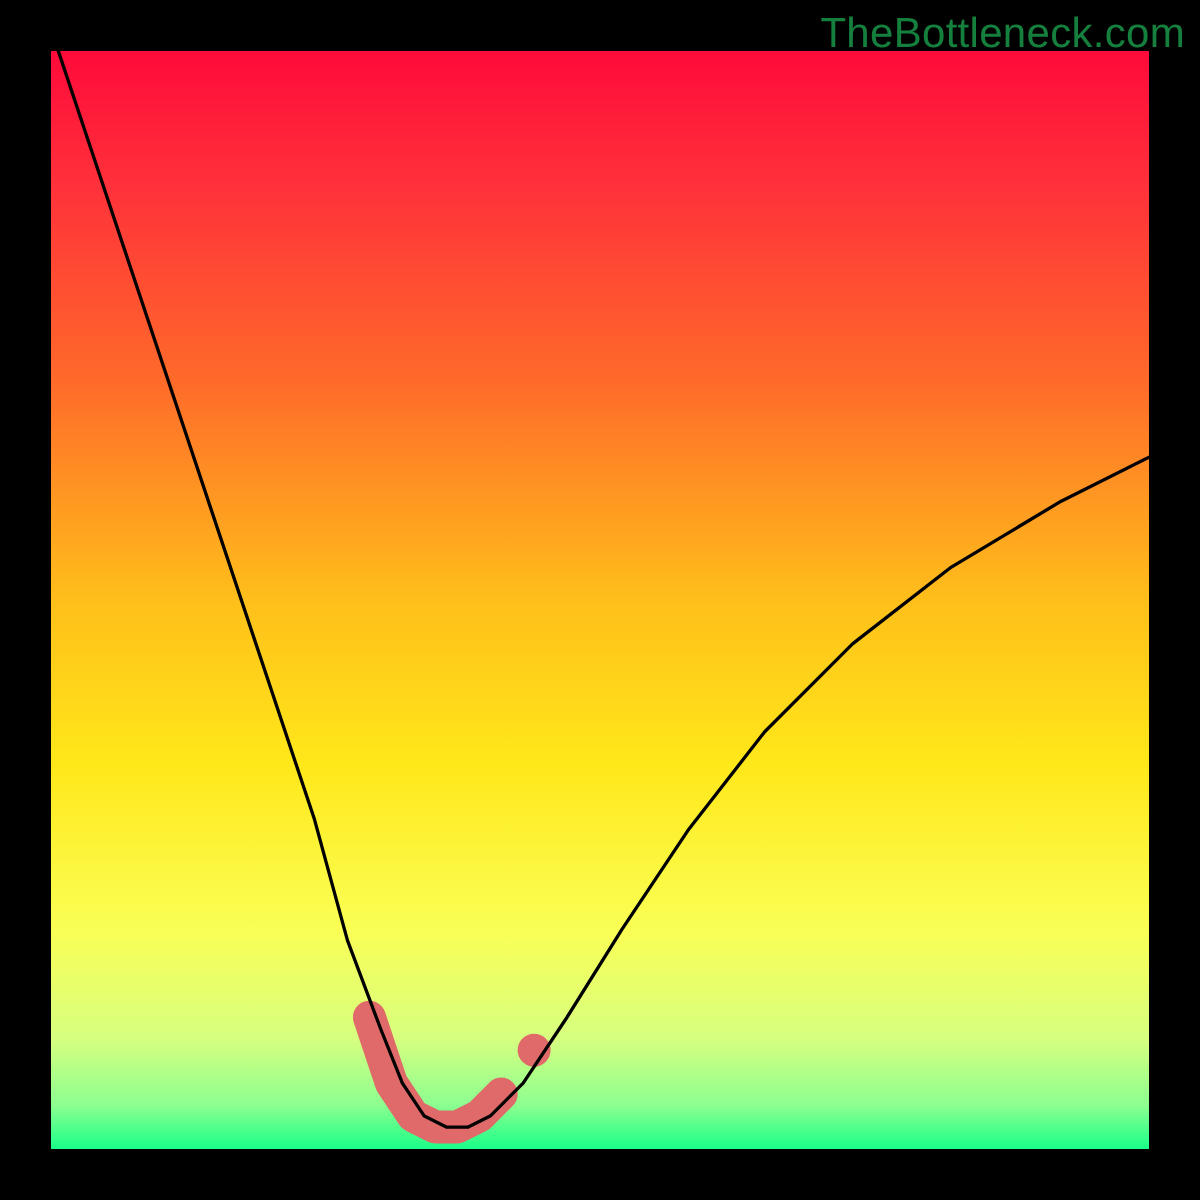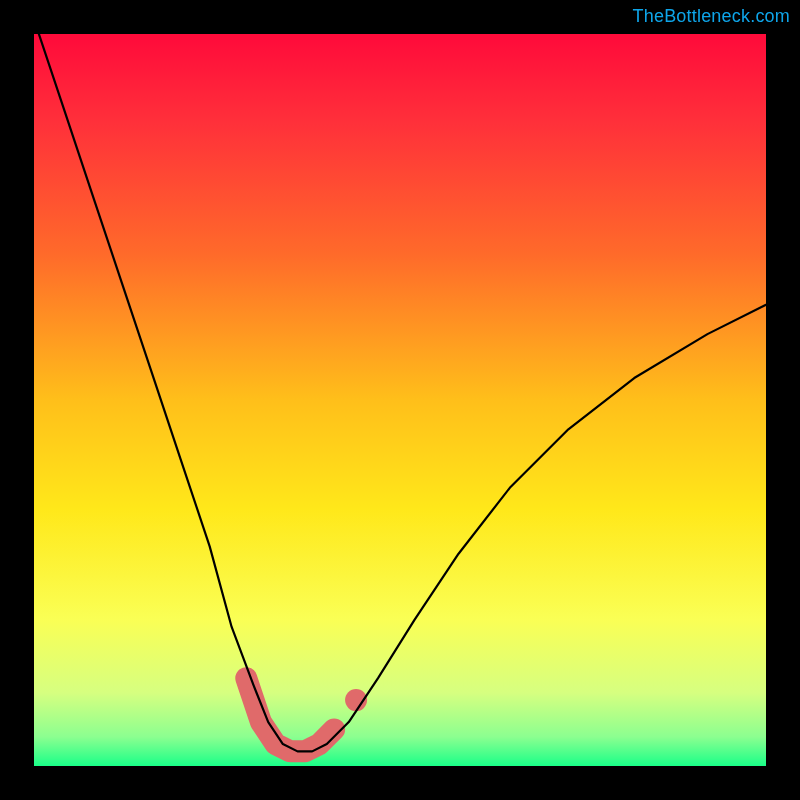--- a/index.html
+++ b/index.html
@@ -21,22 +21,22 @@
     left: 34px;
     top: 34px;
     width: 732px;
     height: 732px;
     overflow: hidden;
   }
   .watermark {
     position: absolute;
     top: 6px;
     right: 10px;
-    color: #0ea5e9;
-    font-size: 18px;
+    color: #15803d;
+    font-size: 28px;
     font-weight: 500;
     letter-spacing: 0.2px;
     z-index: 50;
   }
   svg {
     display: block;
   }
 </style>
 </head>
 <body>

